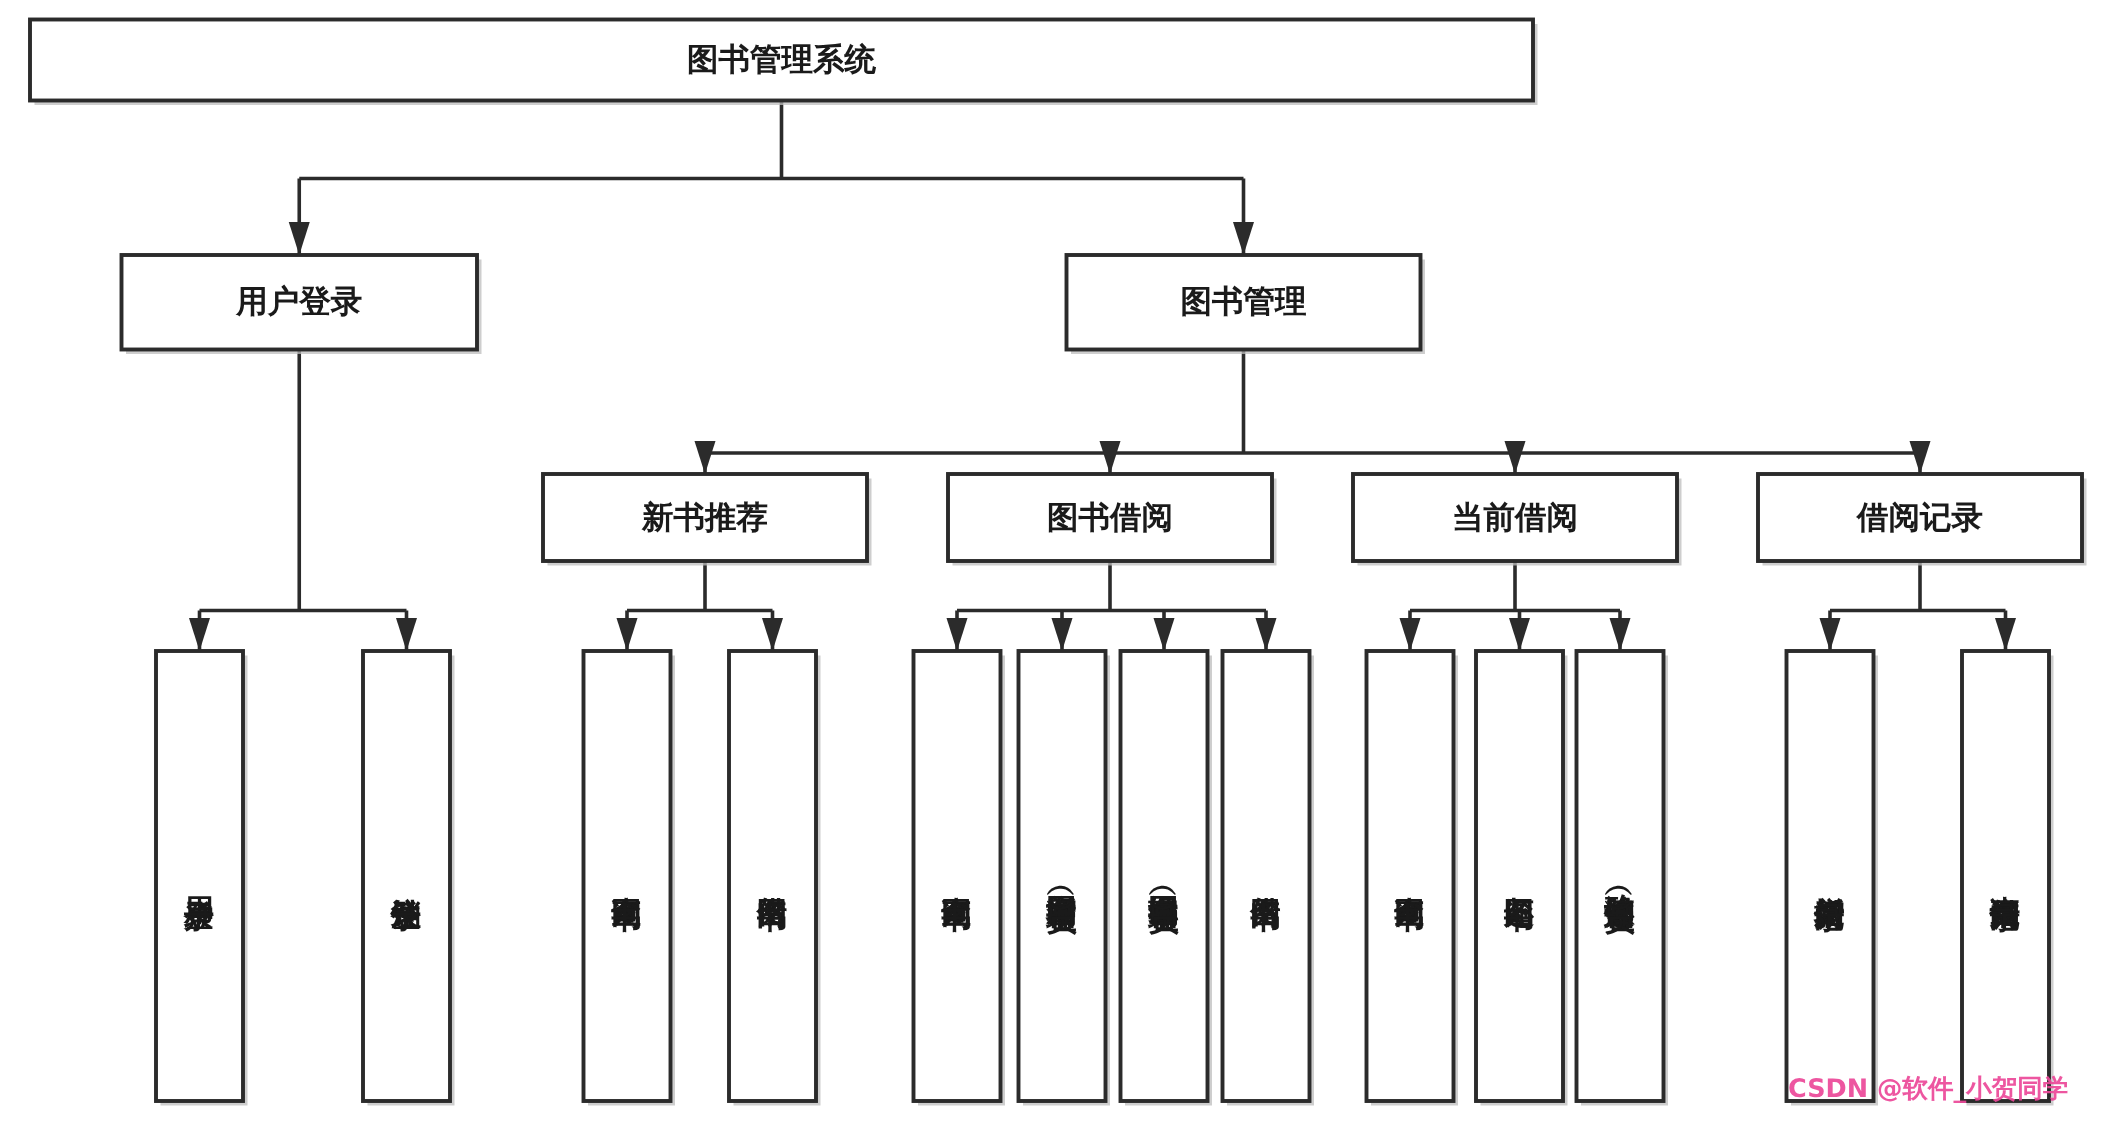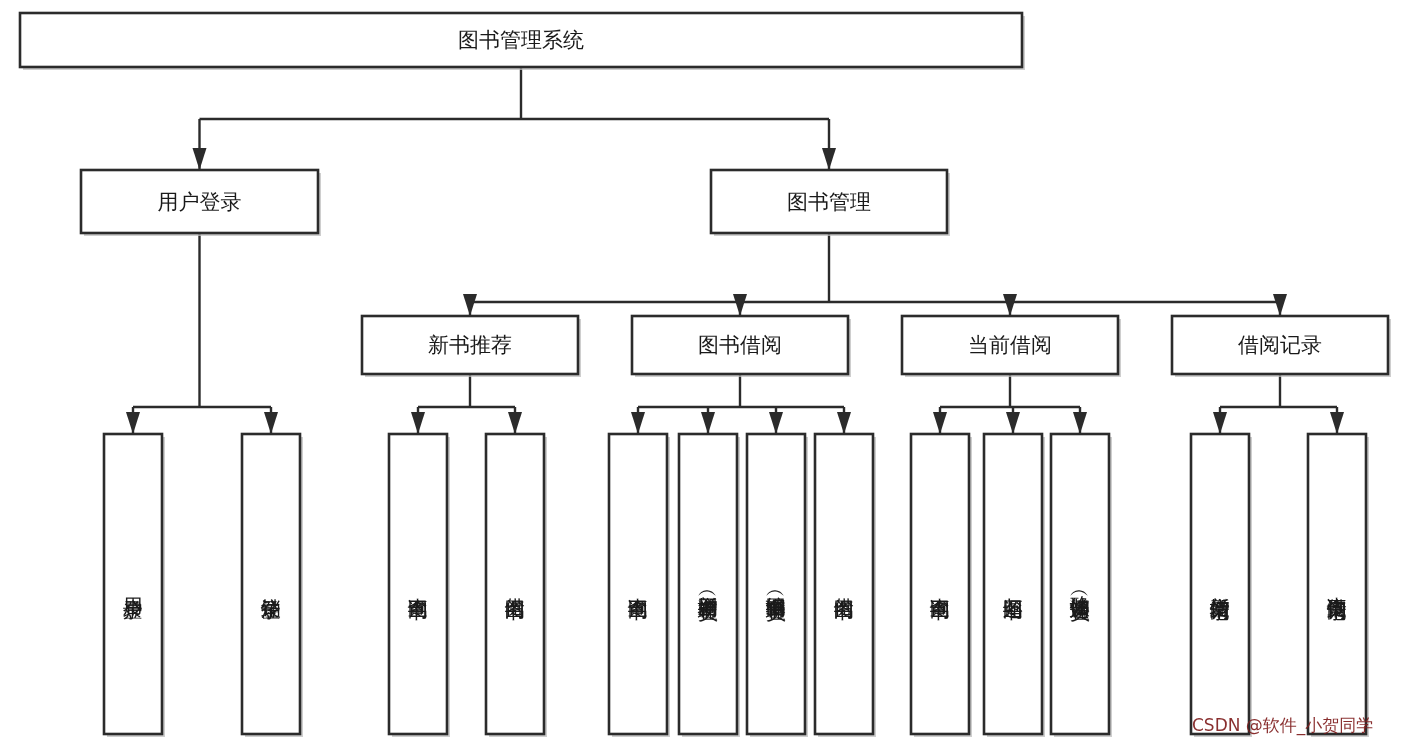--- a/index.html
+++ b/index.html
@@ -12,20 +12,21 @@
     width: 1405px;
     height: 747px;
     overflow: hidden;
     font-family: "DejaVu Sans", "Liberation Sans", sans-serif;
   }
   #diagram-root {
     position: relative;
     width: 1405px;
     height: 550px;
     background: #ffffff;
+    font-weight: bold;
   }
   svg.diagram-canvas {
     position: absolute;
     left: 0;
     top: 0;
     width: 1405px;
     height: 747px;
     display: block;
   }
   .node-box {
@@ -200,14 +201,14 @@
       <div class="node-label-v" style="left: 609px; top: 434px; width: 58px; height: 300px;">查询图书</div>
       <div class="node-label-v" style="left: 679px; top: 434px; width: 58px; height: 300px;">新增图书（管理员）</div>
       <div class="node-label-v" style="left: 747px; top: 434px; width: 58px; height: 300px;">编辑图书（管理员）</div>
       <div class="node-label-v" style="left: 815px; top: 434px; width: 58px; height: 300px;">借阅图书</div>
       <div class="node-label-v" style="left: 911px; top: 434px; width: 58px; height: 300px;">查询图书</div>
       <div class="node-label-v" style="left: 984px; top: 434px; width: 58px; height: 300px;">归还图书</div>
       <div class="node-label-v" style="left: 1051px; top: 434px; width: 58px; height: 300px;">确认归还（管理员）</div>
       <div class="node-label-v" style="left: 1191px; top: 434px; width: 58px; height: 300px;">新增借阅记录</div>
       <div class="node-label-v" style="left: 1308px; top: 434px; width: 58px; height: 300px;">查询借阅记录</div>
     </div>
-  <div class="watermark" style="left: 1192px; top: 714px; color: #7f1d1d;">CSDN @软件_小贺同学</div>
+  <div class="watermark" style="left: 1192px; top: 714px; color: #ec4899;">CSDN @软件_小贺同学</div>
 </div>
 
 </body></html>

